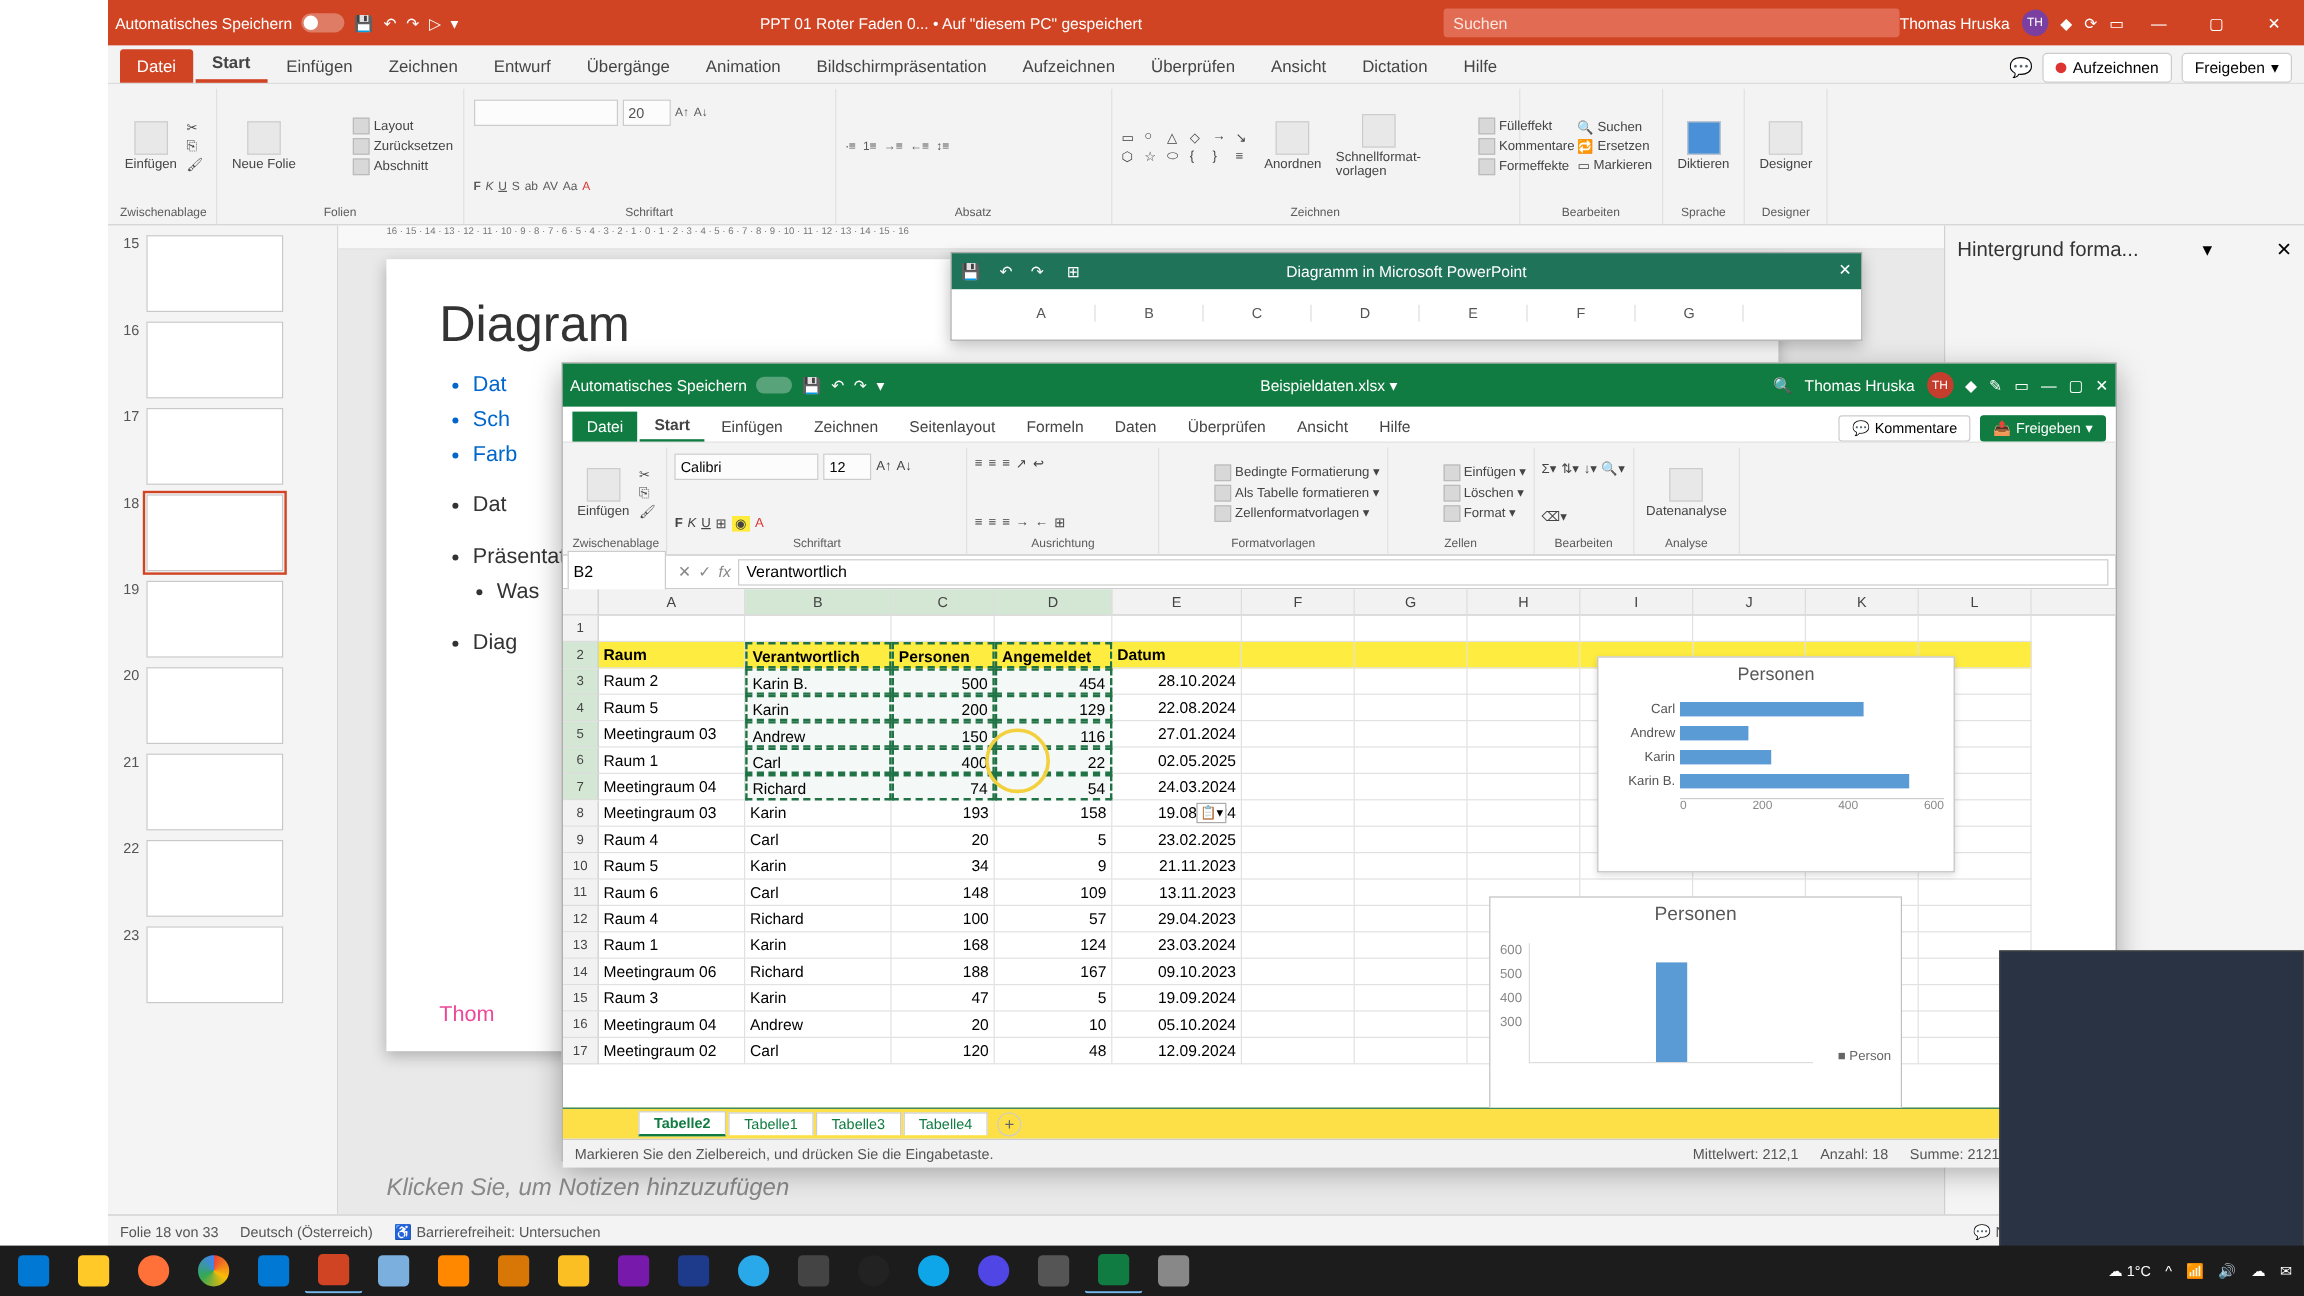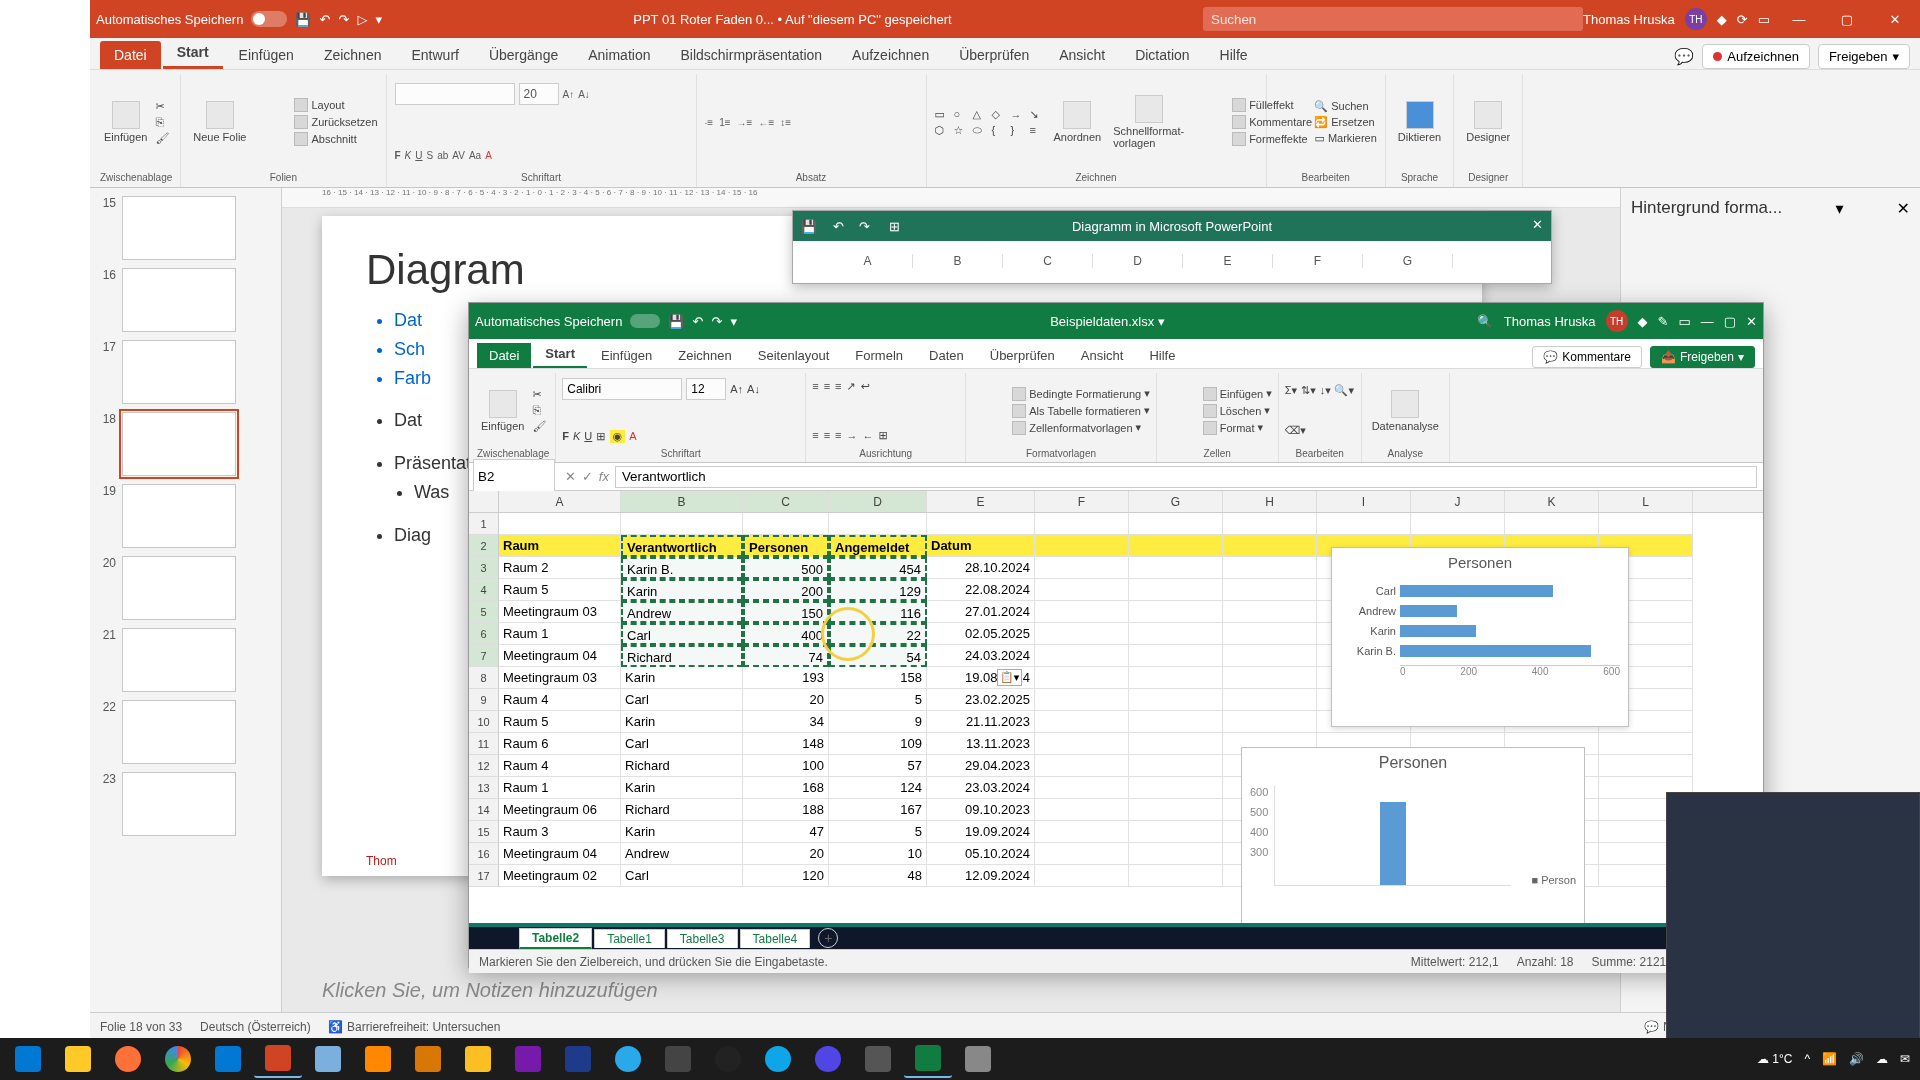--- a/index.html
+++ b/index.html
@@ -109,21 +109,21 @@
 .xl-chart1 .title { text-align: center; font-size: 15px; color: #595959; margin-bottom: 10px; }
 .bar-row { display: flex; align-items: center; height: 20px; gap: 4px; }
 .bar-row .lbl { width: 56px; text-align: right; font-size: 11px; }
 .bar-row .bar { height: 12px; background: #5b9bd5; }
 .axis { display: flex; justify-content: space-between; font-size: 10px; color: #888; margin-left: 60px; margin-top: 4px; border-top: 1px solid #ccc; }
 
 .xl-chart2 { position: absolute; left: 772px; top: 256px; width: 344px; height: 190px; background: #fff; border: 1px solid #c0c0c0; padding: 6px 8px; font-size: 12px; color: #555; }
 .xl-chart2 .title { text-align: center; font-size: 16px; color: #595959; margin-bottom: 14px; }
 .vaxis { display: flex; flex-direction: column; gap: 8px; font-size: 11px; color: #888; }
 
-.sheet-tabs { height: 26px; display: flex; align-items: center; background: #0f172a; border-top: 4px solid #0f766e; padding-left: 50px; gap: 2px; }
+.sheet-tabs { height: 26px; display: flex; align-items: center; background: #fde047; border-top: 1px solid #0f766e; padding-left: 63px; gap: 2px; }
 .sheet-tab { padding: 2px 12px; font-size: 12px; border: 1px solid #ccc; border-bottom: none; background: #fff; color: #107c41; }
 .sheet-tab.active { font-weight: 700; border-bottom: 2px solid #107c41; }
 .sheet-add { width: 20px; height: 20px; border: 1px solid #ccc; border-radius: 50%; text-align: center; line-height: 18px; font-size: 14px; margin-left: 6px; color: #666; }
 
 .xl-status { height: 24px; background: #f2f2f2; border-top: 1px solid #ccc; display: flex; align-items: center; font-size: 12px; color: #555; padding: 0 10px; }
 .xl-status .msg { flex: 1; }
 .xl-status .stats { display: flex; gap: 18px; }
 
 
 .webcam { position: absolute; right: 0; top: 792px; width: 254px; height: 250px; background: #2a3344; z-index: 5; border: 1px solid #444; }
@@ -391,21 +391,21 @@
         <ul class="bullets blk" style="margin-top:14px;color:#333">
           <li>Dat</li>
         </ul>
         <ul class="bullets blk" style="margin-top:14px;color:#333">
           <li>Präsentati</li>
           <li style="margin-left:20px">Was</li>
         </ul>
         <ul class="bullets blk" style="margin-top:14px;color:#333">
           <li>Diag</li>
         </ul>
-        <div style="position:absolute;bottom:8px;left:44px;font-size:12px;color:#b91c1c">Thom</div>
+        <div style="position:absolute;bottom:20px;left:44px;font-size:18px;color:#ec4899">Thom</div>
       </div>
       <div class="notes-row">Klicken Sie, um Notizen hinzuzufügen</div>
     </div>
     <div class="side-pane">
       <div style="display:flex;align-items:center;justify-content:space-between">
         <h3>Hintergrund forma...</h3>
         <span>▾</span>
         <span>✕</span>
       </div>
       <div style="position:absolute;bottom:40px;right:10px;border:1px solid #ccc;padding:3px 8px;font-size:12px;background:#fff">Auf alle</div>

